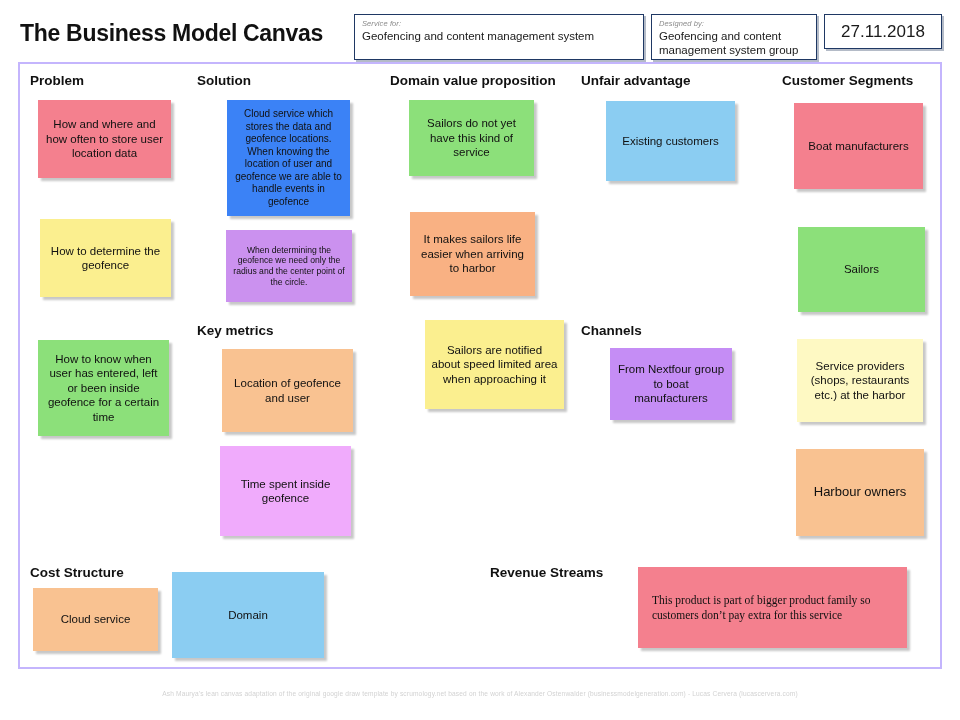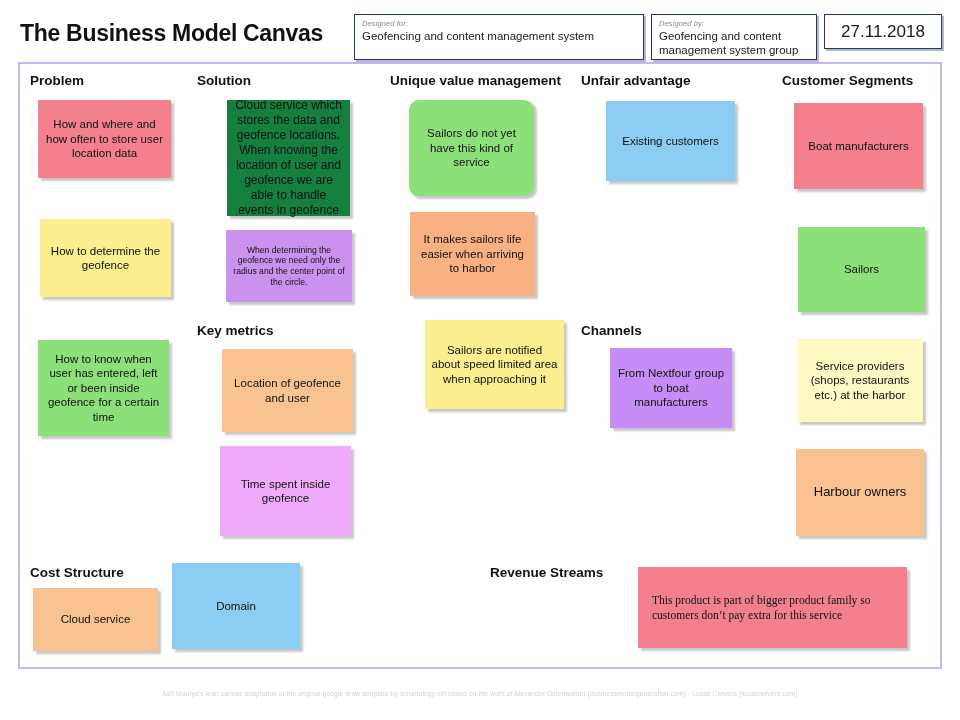--- a/index.html
+++ b/index.html
@@ -83,21 +83,21 @@
 </style>
 </head>
 <body>
 
 <div id="canvas-root">
 
   <div class="header">
     <div class="canvas-title">The Business Model Canvas</div>
 
     <div class="meta-box shadow" id="meta-designed-for">
-      <div class="meta-label">Designed for:</div>
+      <div class="meta-label">Service for:</div>
       <div class="meta-value">Geofencing and content management system</div>
     </div>
 
     <div class="meta-box shadow" id="meta-designed-by">
       <div class="meta-label">Designed by:</div>
       <div class="meta-value">Geofencing and content management system group</div>
     </div>
 
     <div class="meta-box shadow" id="meta-date">
       <div class="date-value">27.11.2018</div>
@@ -127,61 +127,61 @@
       <div class="note" style="left: 20px; top: 155px; width: 131px; height: 78px; background: rgb(251, 239, 143); font-size: 11.5px;">
         <span>How to determine the geofence</span>
       </div>
       <div class="note" style="left: 18px; top: 276px; width: 131px; height: 96px; background: rgb(140, 224, 122); font-size: 11.5px;">
         <span>How to know when user has entered, left or been inside geofence for a certain time</span>
       </div>
     </div>
 
     <div class="cell" style="left:167px; top:0; width:194px; height:250px;">
       <div class="cell-title">Solution</div>
-      <div class="note" style="left: 40px; top: 36px; width: 123px; height: 116px; background: #15803d; font-size: 12px;">
+      <div class="note" style="left: 40px; top: 36px; width: 123px; height: 116px; background: #3b82f6; font-size: 10px;">
         <span>Cloud service which stores the data and geofence locations. When knowing the location of user and geofence we are able to handle events in geofence</span>
       </div>
       <div class="note" style="left: 39px; top: 166px; width: 126px; height: 72px; background: rgb(203, 145, 239); font-size: 8.6px;">
         <span>When determining the geofence we need only the radius and the center point of the circle.</span>
       </div>
     </div>
 
     <div class="cell" style="left:167px; top:250px; width:194px; height:242px;">
       <div class="cell-title">Key metrics</div>
       <div class="note" style="left: 35px; top: 35px; width: 131px; height: 83px; background: rgb(249, 194, 145); font-size: 11.5px;">
         <span>Location of geofence and user</span>
       </div>
       <div class="note" style="left: 33px; top: 132px; width: 131px; height: 90px; background: #f0abfc; font-size: 11.5px;">
         <span>Time spent inside geofence</span>
       </div>
     </div>
 
     <div class="cell" style="left:360px; top:0; width:191px; height:492px;">
-      <div class="cell-title">Unique value management</div>
-      <div class="note" style="left: 29px; top: 36px; width: 125px; height: 96px; background: rgb(140, 224, 122); font-size: 11.5px; border-radius: 10px;">
+      <div class="cell-title">Domain value proposition</div>
+      <div class="note" style="left: 29px; top: 36px; width: 125px; height: 76px; background: rgb(140, 224, 122); font-size: 11.5px;">
         <span>Sailors do not yet have this kind of service</span>
       </div>
       <div class="note" style="left: 30px; top: 148px; width: 125px; height: 84px; background: rgb(249, 177, 131); font-size: 11.5px;">
         <span>It makes sailors life easier when arriving to harbor</span>
       </div>
       <div class="note" style="left: 45px; top: 256px; width: 139px; height: 89px; background: rgb(251, 239, 143); font-size: 11.5px;">
         <span>Sailors are notified about speed limited area when approaching it</span>
       </div>
     </div>
 
     <div class="cell" style="left:551px; top:0; width:201px; height:250px;">
       <div class="cell-title">Unfair advantage</div>
       <div class="note" style="left: 35px; top: 37px; width: 129px; height: 80px; background: rgb(139, 205, 242); font-size: 11.5px;">
         <span>Existing customers</span>
       </div>
     </div>
 
     <div class="cell" style="left:551px; top:250px; width:201px; height:242px;">
       <div class="cell-title">Channels</div>
-      <div class="note" style="left: 39px; top: 34px; width: 122px; height: 80px; background: rgb(197, 141, 245); font-size: 11.5px;">
+      <div class="note" style="left: 39px; top: 34px; width: 122px; height: 72px; background: rgb(197, 141, 245); font-size: 11.5px;">
         <span>From Nextfour group to boat manufacturers</span>
       </div>
     </div>
 
     <div class="cell" style="left:752px; top:0; width:168px; height:492px;">
       <div class="cell-title">Customer Segments</div>
       <div class="note" style="left: 22px; top: 39px; width: 129px; height: 86px; background: rgb(244, 128, 142); font-size: 11.5px;">
         <span>Boat manufacturers</span>
       </div>
       <div class="note" style="left: 26px; top: 163px; width: 127px; height: 85px; background: rgb(140, 224, 122); font-size: 11.5px;">
@@ -193,21 +193,21 @@
       <div class="note" style="left: 24px; top: 385px; width: 128px; height: 87px; background: rgb(249, 194, 145); font-size: 13px;">
         <span>Harbour owners</span>
       </div>
     </div>
 
     <div class="cell" style="left:0; top:492px; width:460px; height:111px;">
       <div class="cell-title">Cost Structure</div>
       <div class="note" style="left: 13px; top: 32px; width: 125px; height: 63px; background: rgb(249, 194, 145); font-size: 11.5px;">
         <span>Cloud service</span>
       </div>
-      <div class="note" style="left: 152px; top: 7px; width: 128px; height: 86px; background: rgb(139, 205, 242); font-size: 11.5px;">
+      <div class="note" style="left: 152px; top: 16px; width: 152px; height: 86px; background: rgb(139, 205, 242); font-size: 11.5px;">
         <span>Domain</span>
       </div>
     </div>
 
     <div class="cell" style="left:460px; top:492px; width:460px; height:111px;">
       <div class="cell-title">Revenue Streams</div>
       <div class="note" style="left: 158px; top: 11px; width: 269px; height: 81px; justify-content: center; text-align: left; padding-left: 14px; background: rgb(244, 128, 142); font-size: 11.5px; font-family: Liberation Serif, serif;">
         <span style="text-align:left;">This product is part of bigger product family so customers don’t pay extra for this service</span>
       </div>
     </div>

